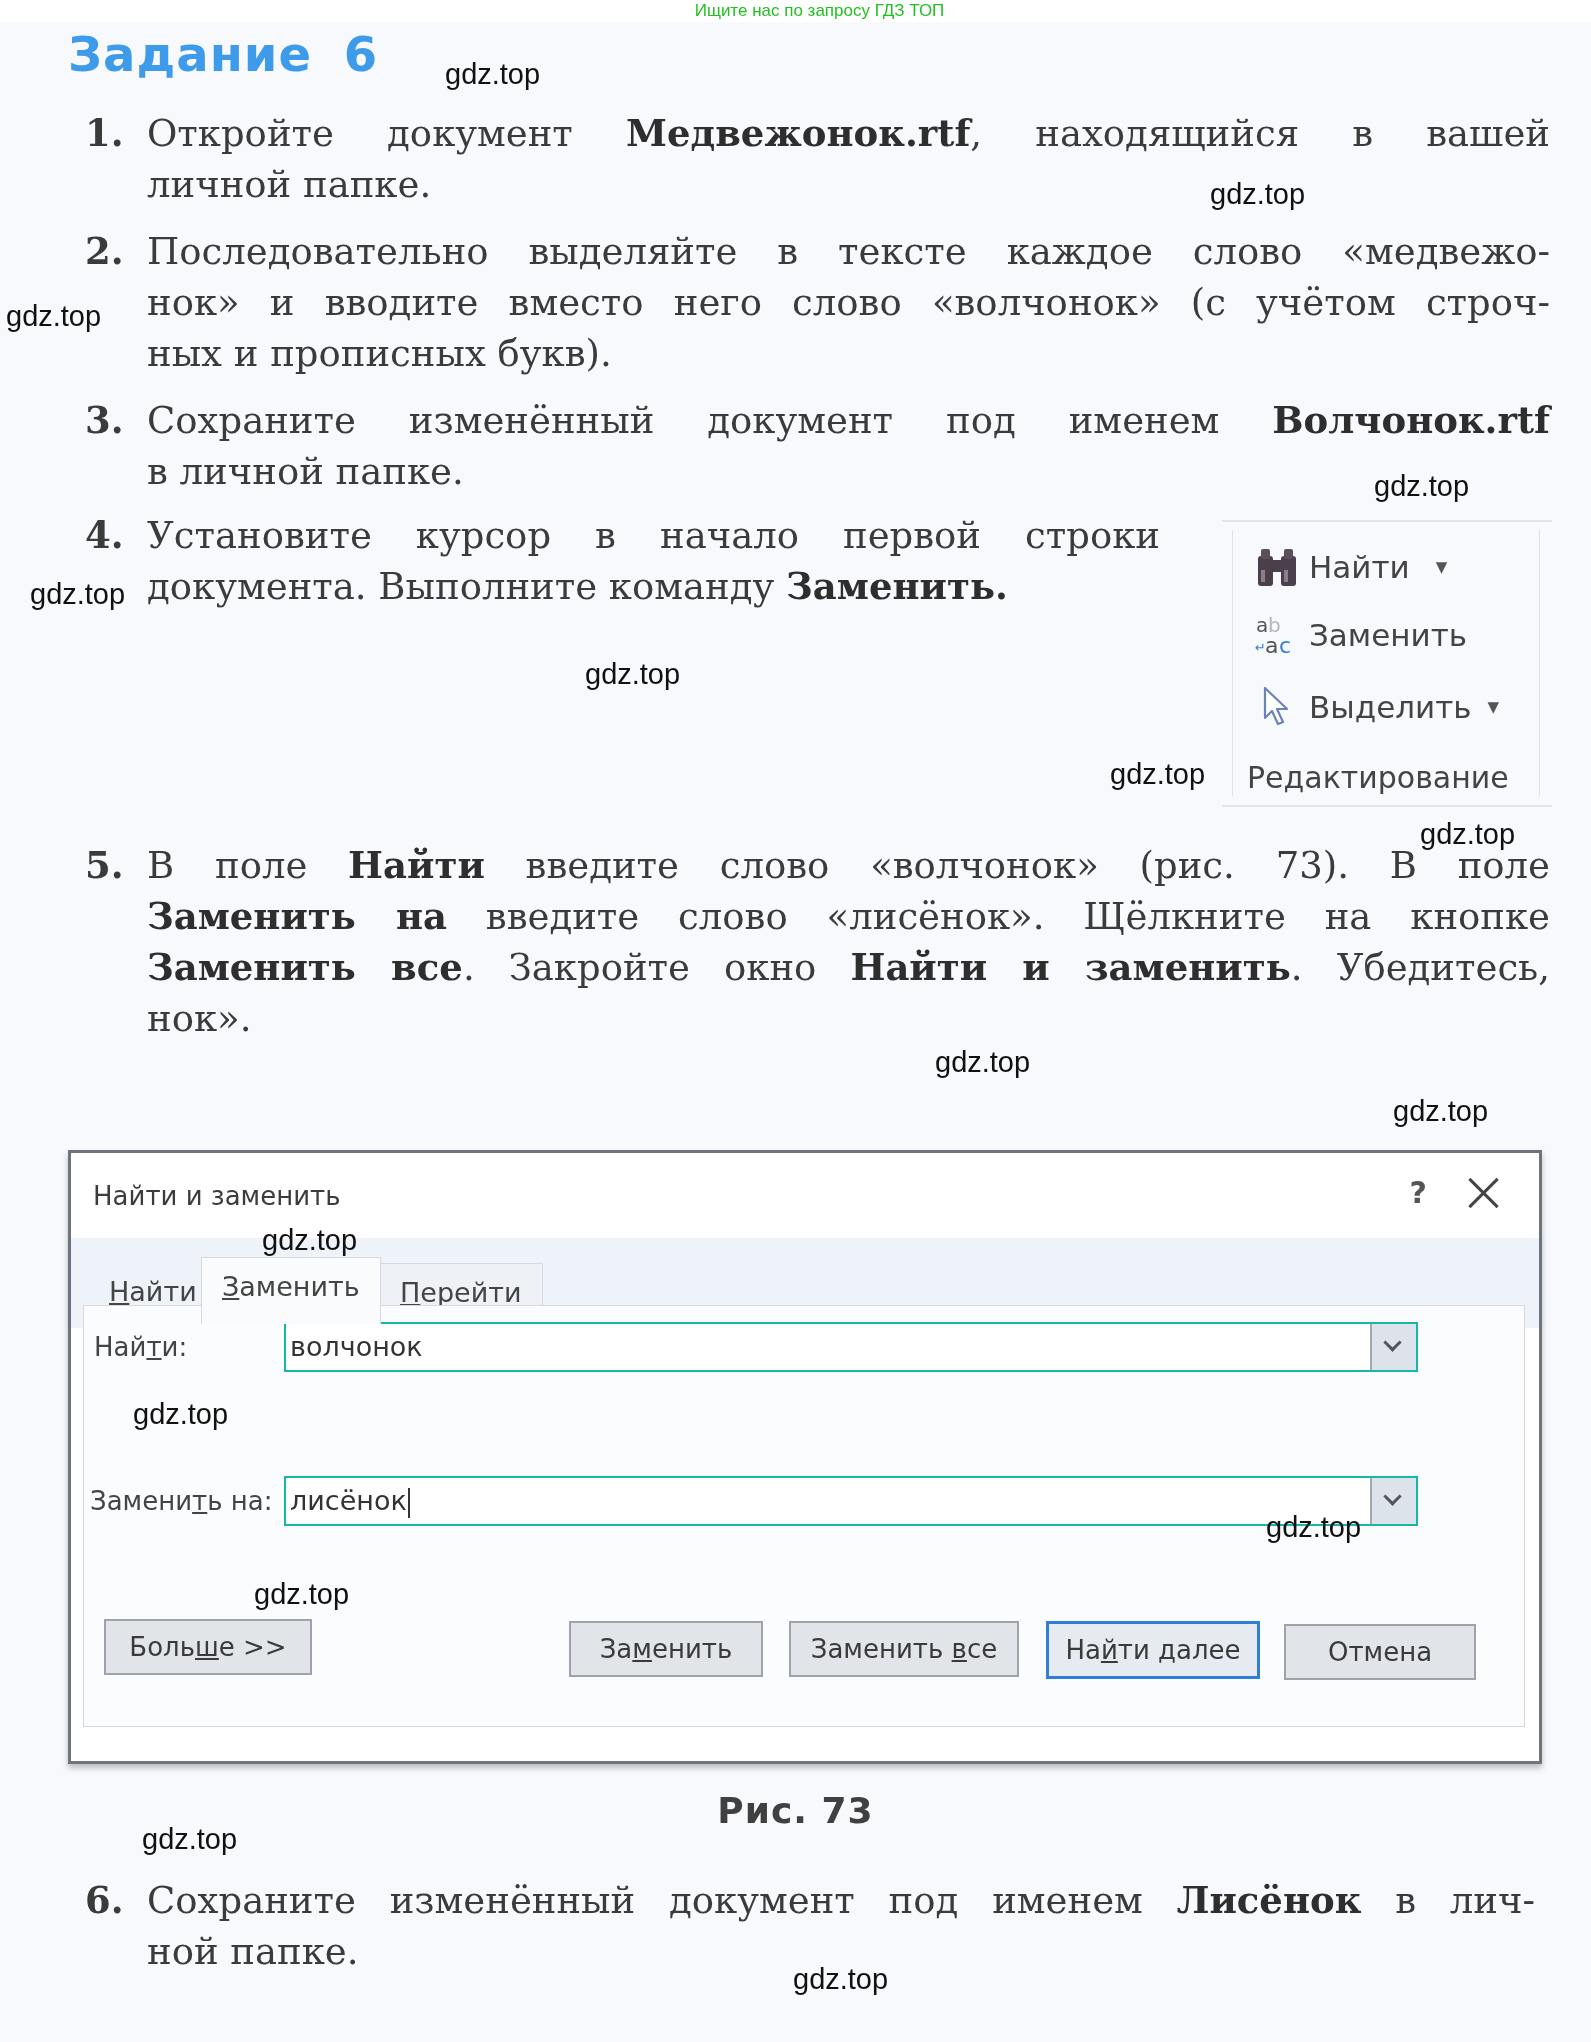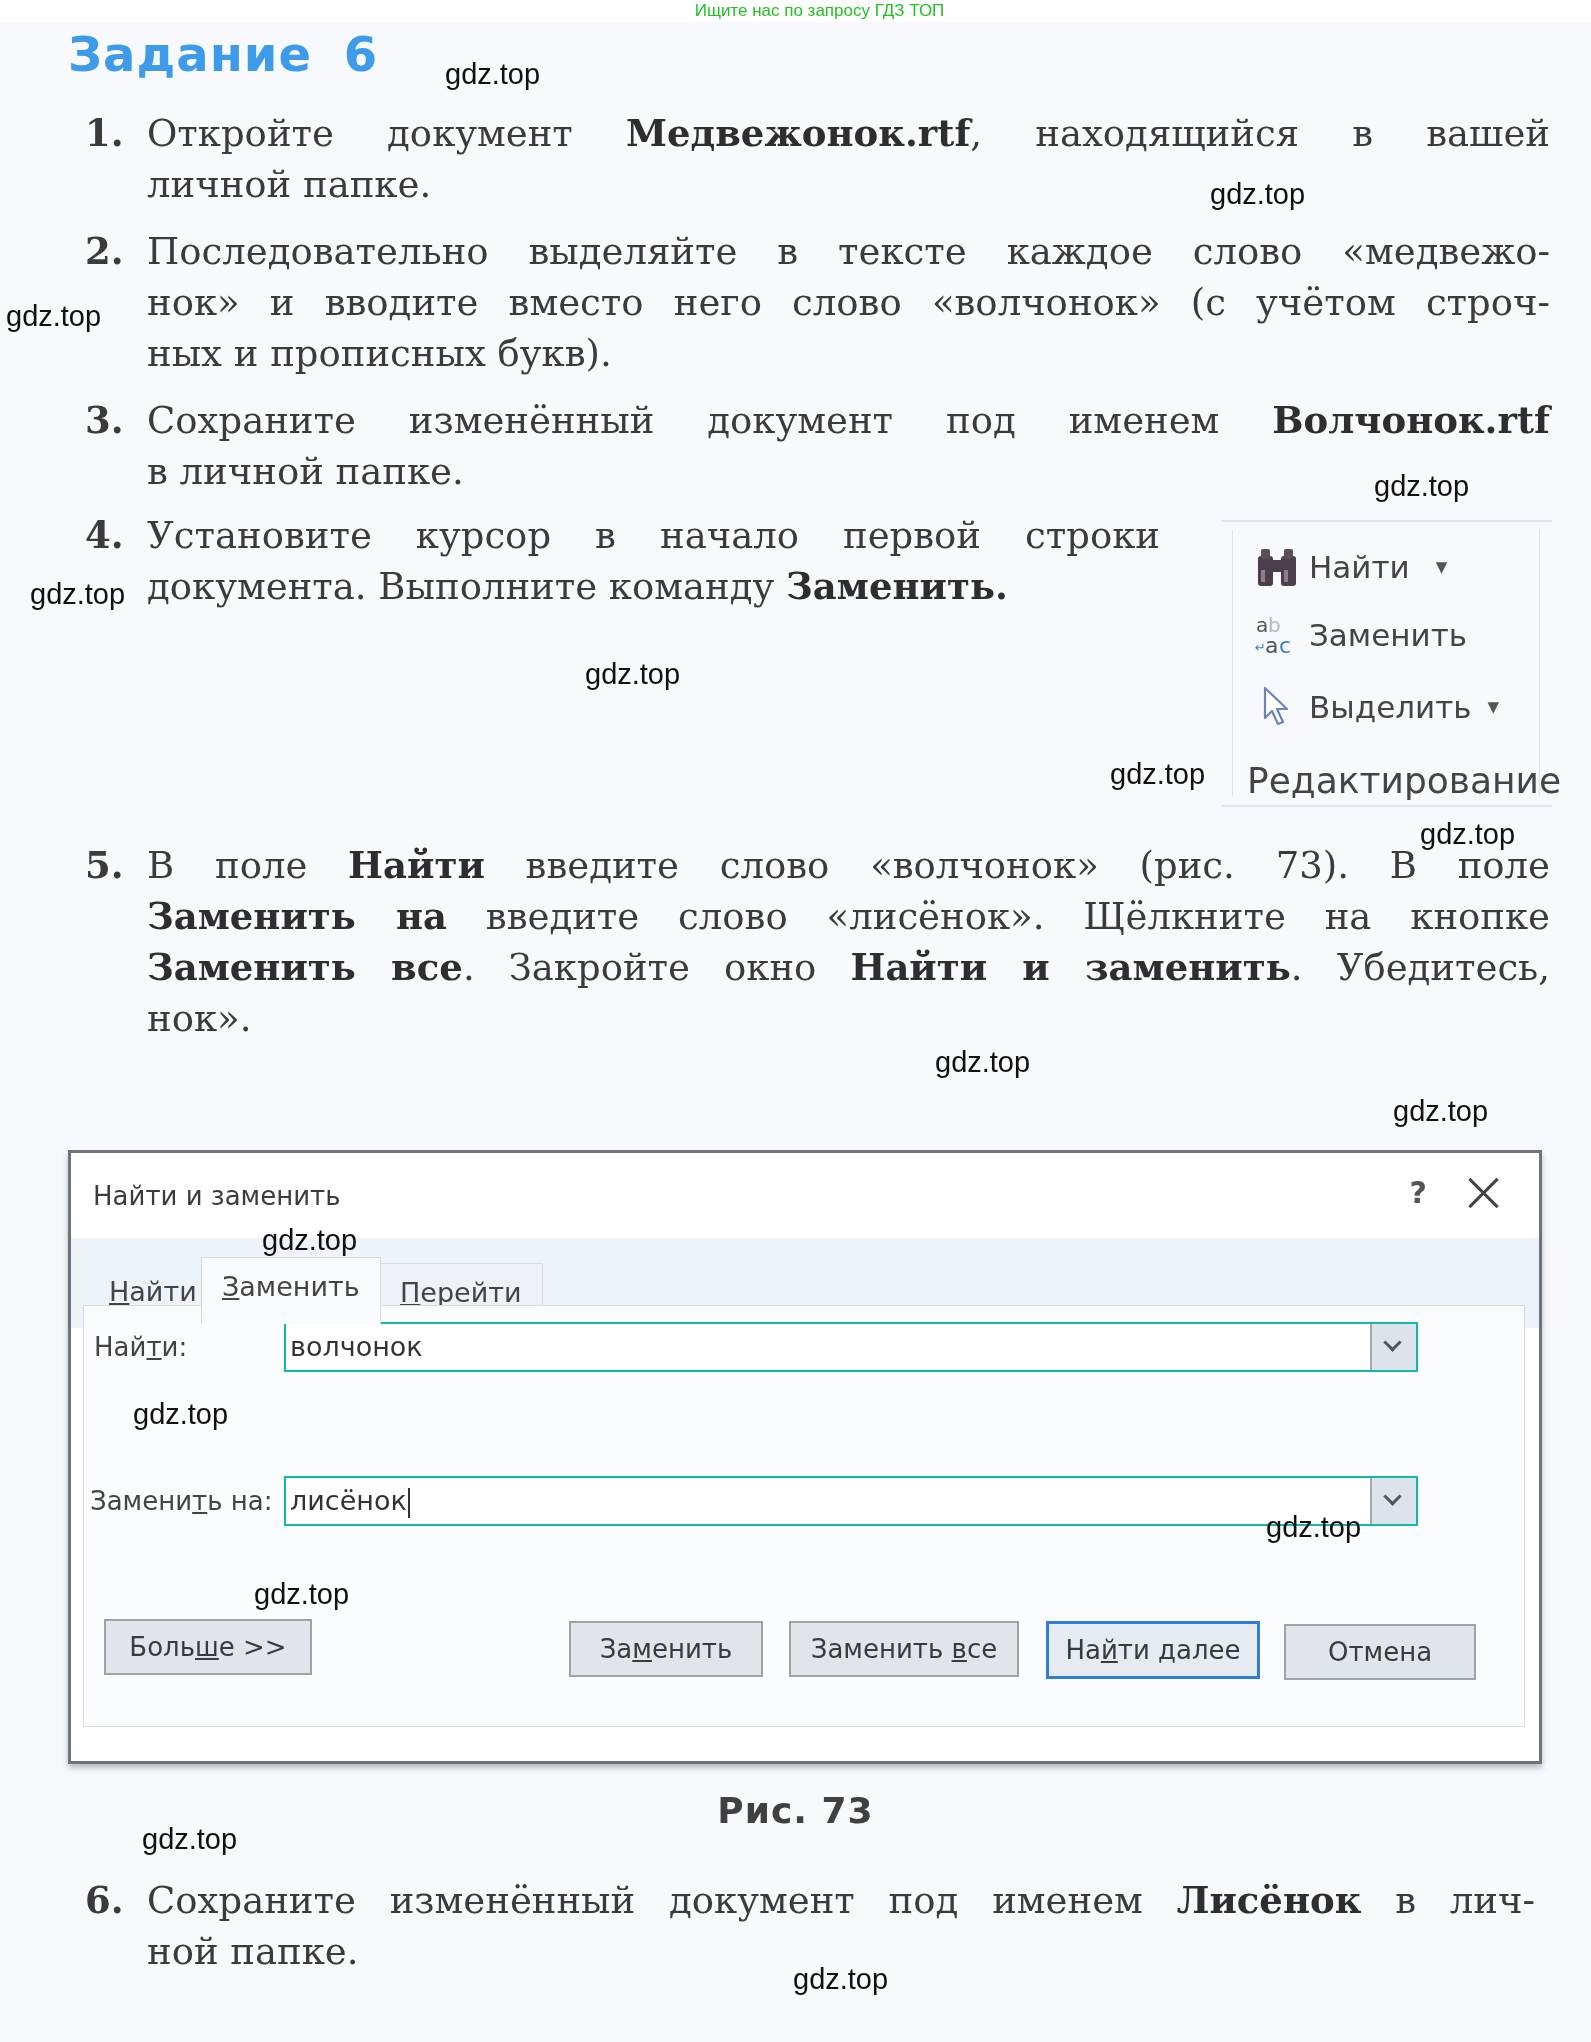--- a/index.html
+++ b/index.html
@@ -25,21 +25,21 @@
   .task b { color:#2e2e2e; }
 
   
   .ribbon { left:1232px; top:530px; width:306px; height:266px; border-left:1px solid #dfe3e8; border-right:1px solid #dfe3e8;
     font-family:"DejaVu Sans", sans-serif; color:#444; }
   .ribbon-top { left:1222px; top:520px; width:330px; border-top:2px solid #e2e6ea; }
   .ribbon-bottom { left:1222px; top:805px; width:330px; border-top:2px solid #e2e6ea; }
   .rb-item { position:absolute; left:22px; display:flex; align-items:center; gap:10px; font-size:31px; cursor:pointer; }
   .rb-item .ico { width:44px; height:42px; position:relative; }
   .rb-caret { font-size:15px; margin-left:16px; color:#555; }
-  .rb-group { position:absolute; left:14px; top:230px; font-size:36px; color:#444; }
+  .rb-group { position:absolute; left:14px; top:230px; font-size:30px; color:#444; }
 
   
   .dialog { left:68px; top:1150px; width:1468px; height:608px; background:#ffffff;
     border:3px solid #6d7480; box-shadow: 0 4px 6px rgba(0,0,0,0.25);
     font-family:"DejaVu Sans", sans-serif; color:#3c3c3c; }
   .dlg-title { position:absolute; left:22px; top:28px; font-size:26px; }
   .dlg-help { position:absolute; right:112px; top:22px; font-size:30px; font-weight:bold; color:#555; }
   .dlg-close { position:absolute; right:36px; top:18px; width:40px; height:40px; cursor:pointer; }
   .dlg-close:before, .dlg-close:after { content:""; position:absolute; left:19px; top:2px; width:3px; height:40px; background:#444; }
   .dlg-close:before { transform:rotate(45deg); } .dlg-close:after { transform:rotate(-45deg); }

